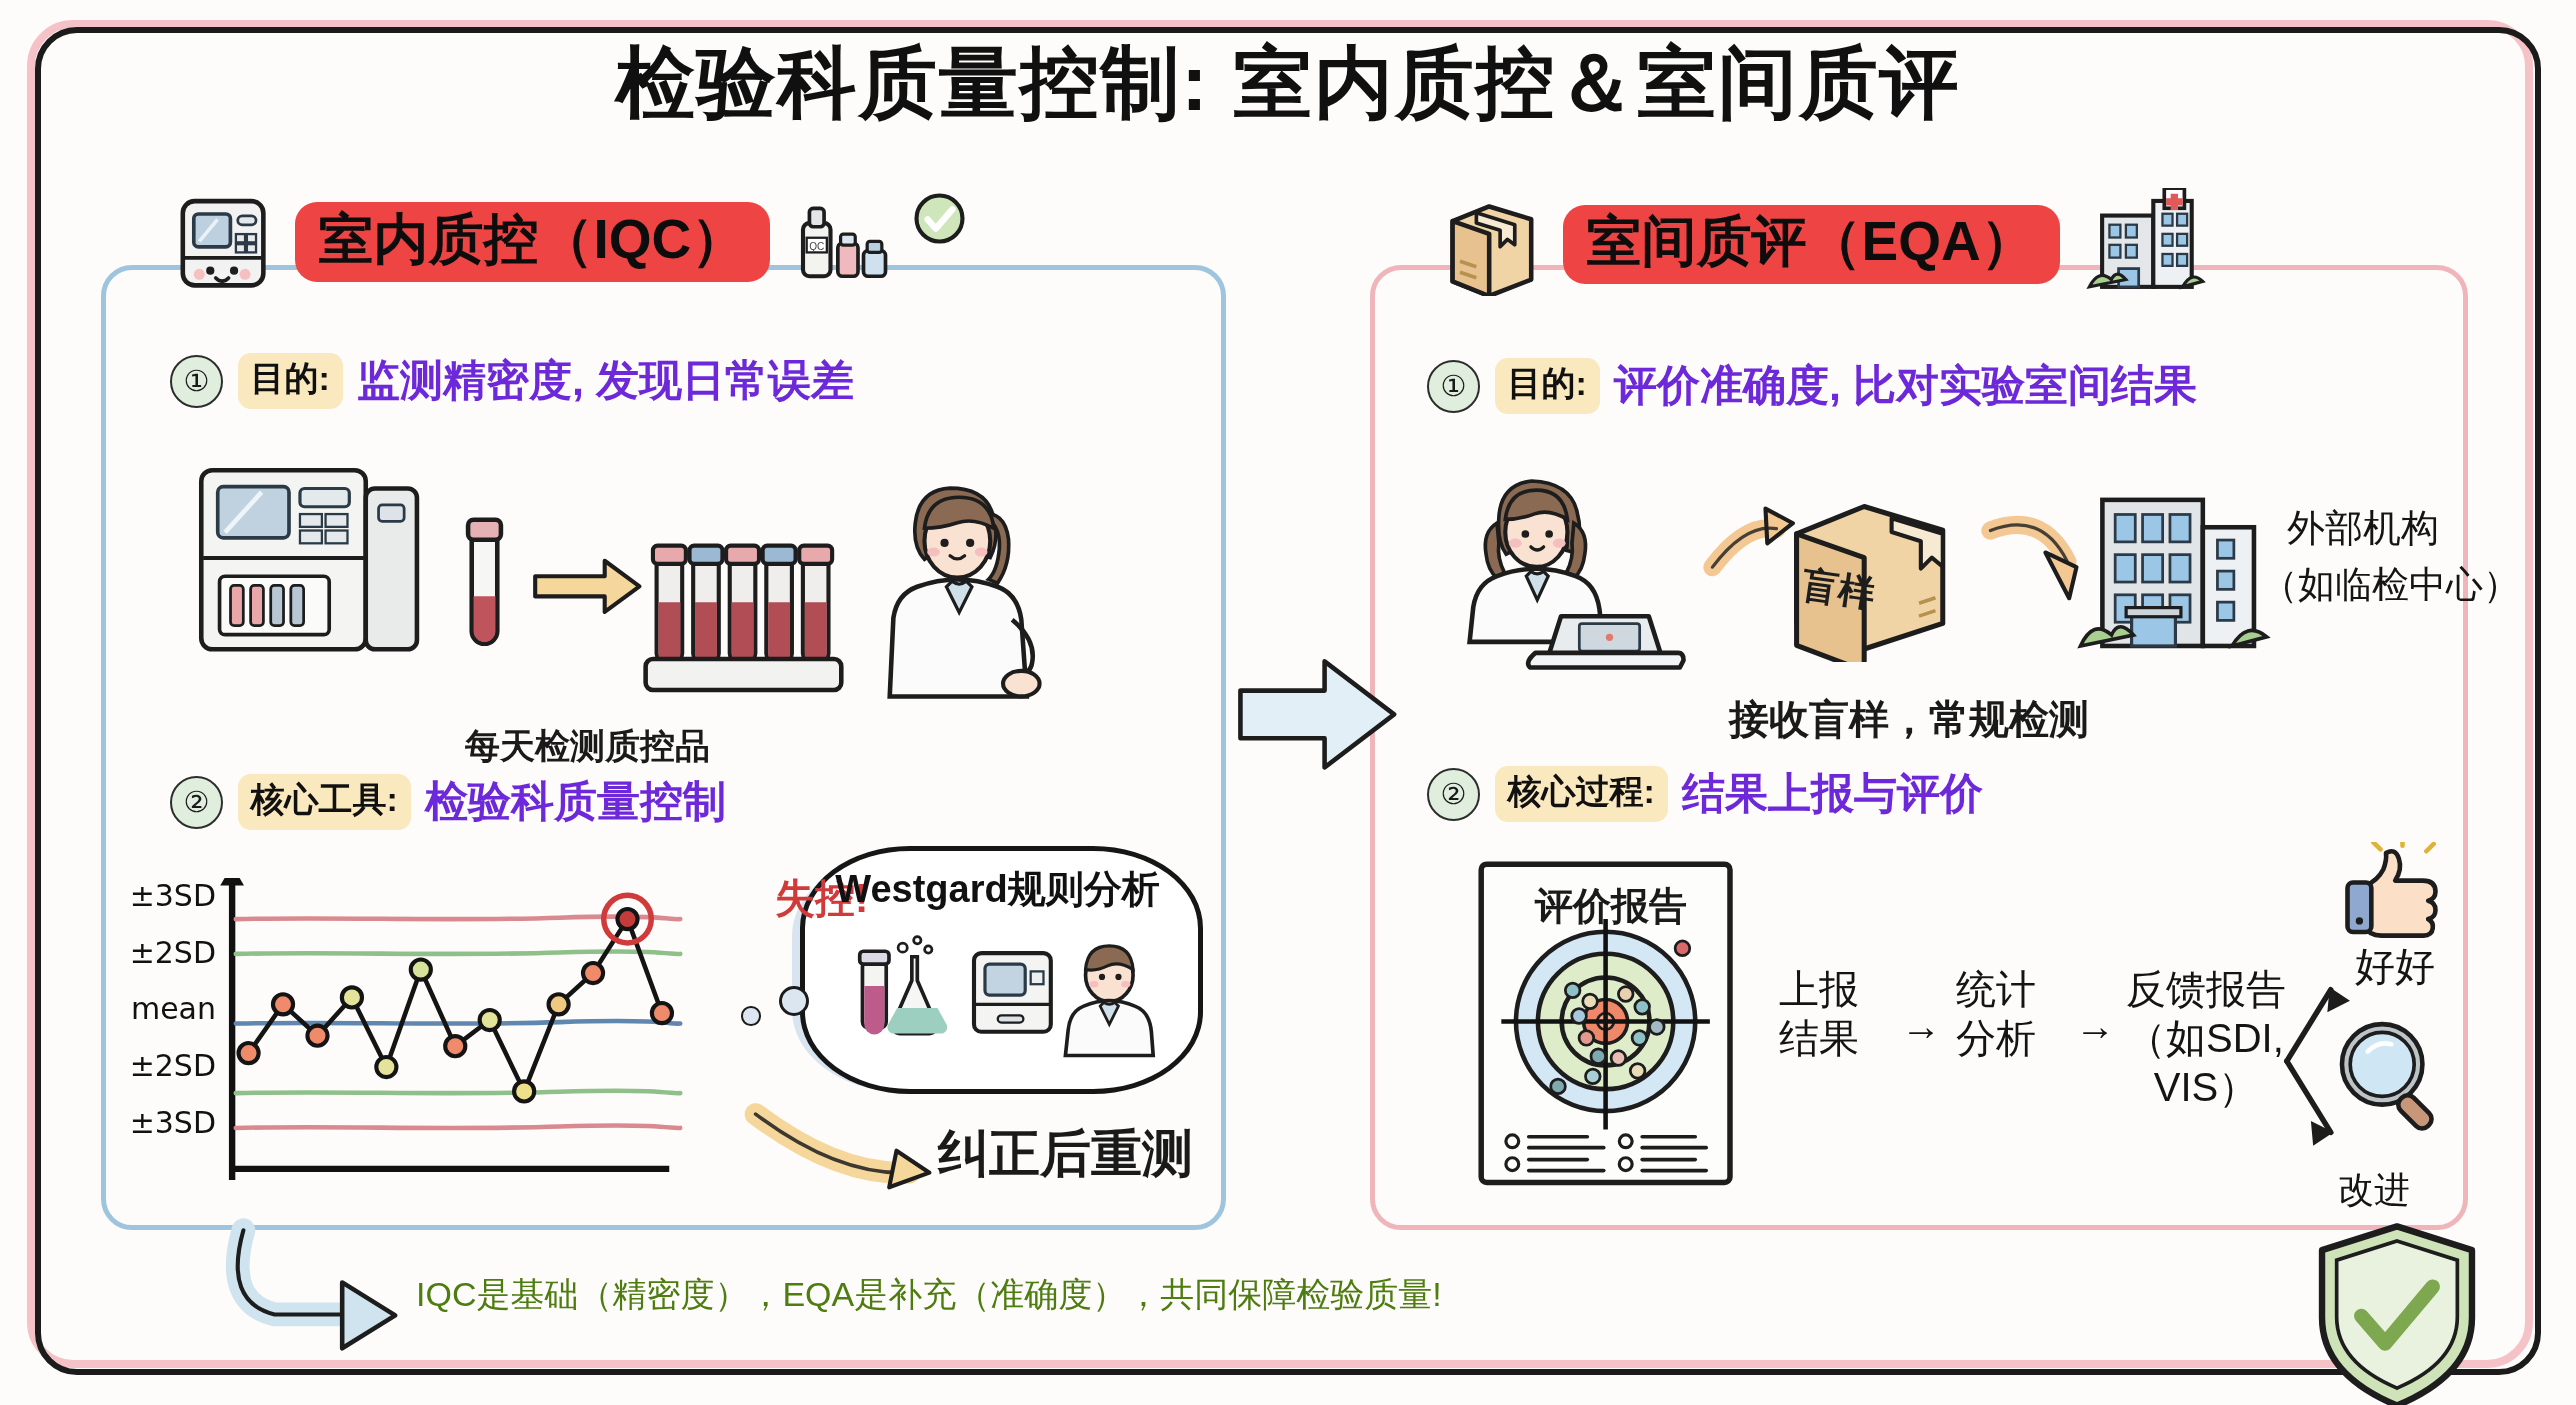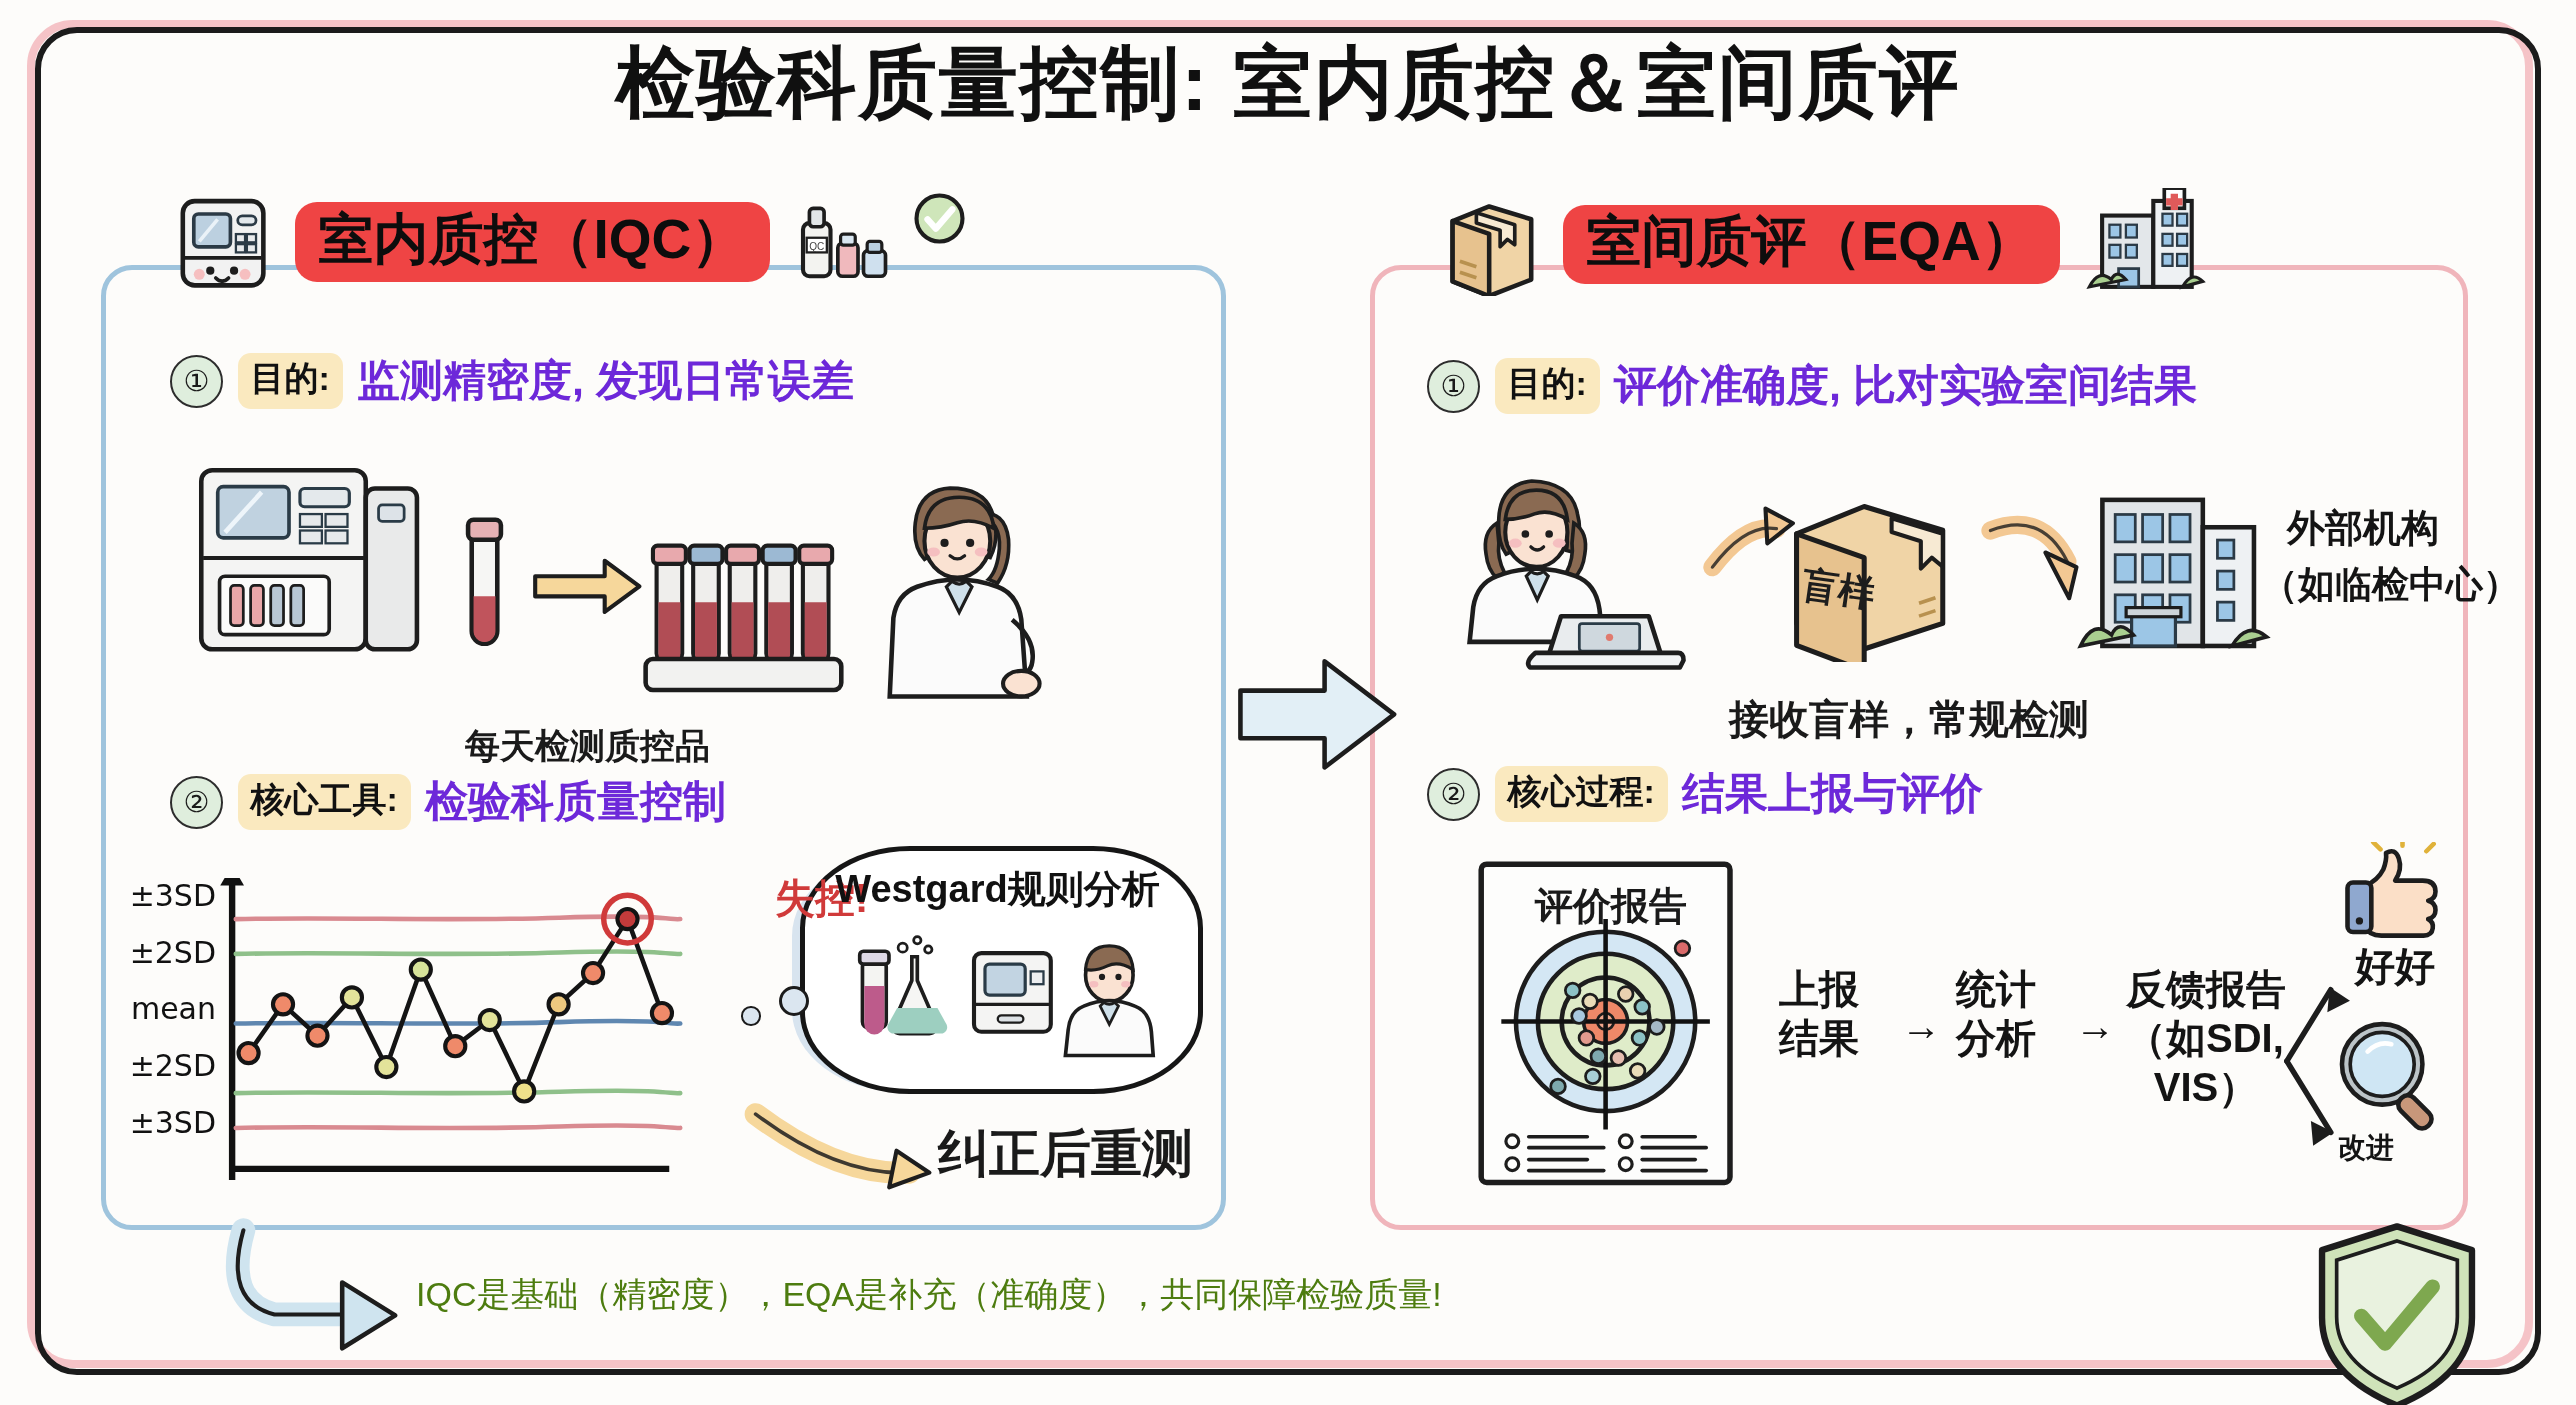--- a/index.html
+++ b/index.html
@@ -74,21 +74,21 @@
     font-family:"DejaVu Sans",sans-serif;
   }
   .tag-yellow{
     background:#fae9bf;border-radius:12.8px;
     padding:2.7px 12.8px 6.4px 12.8px;
     font-size:34px;font-weight:bold;color:#111;white-space:nowrap;
   }
   .bullet-text{font-size:43px;font-weight:bold;color:#6d28d9;white-space:nowrap;}
 
   .caption{position:absolute;font-size:35px;font-weight:bold;color:#1a1a1a;white-space:nowrap;z-index:6;}
-  .label-sm{position:absolute;font-size:31px;font-weight:bold;color:#141414;white-space:nowrap;z-index:6;line-height:1.22;}
+  .label-sm{position:absolute;font-size:31px;font-weight:normal;color:#141414;white-space:nowrap;z-index:6;line-height:1.22;}
 
   
   .chart-wrap{position:absolute;left:212px;top:878px;width:567px;height:302px;z-index:4;}
   .axis-labels{position:absolute;left:115px;top:878px;width:101px;height:302px;z-index:5;}
   .axis-labels span{
     position:absolute;right:0;font-size:30px;color:#111;white-space:nowrap;
     font-family:"DejaVu Sans",sans-serif;
   }
   .outlabel{position:absolute;left:775px;top:871px;font-size:40px;font-weight:bold;color:#d03a3a;z-index:7;}
 
@@ -526,21 +526,21 @@
 
   <span style="position:absolute;left:2331px;top:1015px;z-index:6;">
     <svg width="128" height="128" viewBox="0 0 140 140">
       <circle cx="56" cy="54" r="40" fill="#cfe6f4" stroke="#bcc4c8" stroke-width="9"></circle>
       <circle cx="56" cy="54" r="44" fill="none" stroke="#1d1d1d" stroke-width="5"></circle>
       <circle cx="56" cy="54" r="35" fill="none" stroke="#1d1d1d" stroke-width="4"></circle>
       <path d="M40 40 q12 -12 26 -8" stroke="#fff" stroke-width="5" fill="none" stroke-linecap="round"></path>
       <rect x="84" y="84" width="42" height="20" rx="9" transform="rotate(45 84 84)" fill="#c8977a" stroke="#1d1d1d" stroke-width="5"></rect>
     </svg>
   </span>
-  <div class="label-sm" style="left:2338px;top:1131px;font-size:28px;">改进</div>
+  <div class="label-sm" style="left:2338px;top:1168px;font-size:36px;">改进</div>
 
   <div class="summary">IQC是基础（精密度），EQA是补充（准确度），共同保障检验质量!</div>
 
   <span style="position:absolute;left:2301px;top:1217px;z-index:8;">
     <svg width="192" height="197" viewBox="0 0 210 215">
       <path d="M105 10 l82 26 v74 q0 62 -82 96 q-82 -34 -82 -96 v-74 z" fill="#cfe3b9" stroke="#1d1d1d" stroke-width="7" stroke-linejoin="round"></path>
       <path d="M105 26 l66 21 v62 q0 50 -66 78 q-66 -28 -66 -78 v-62 z" fill="#e9f2df" stroke="#1d1d1d" stroke-width="4"></path>
       <path d="M66 108 l26 30 l52 -62" stroke="#7ea84f" stroke-width="16" fill="none" stroke-linecap="round" stroke-linejoin="round"></path>
     </svg>
   </span>

